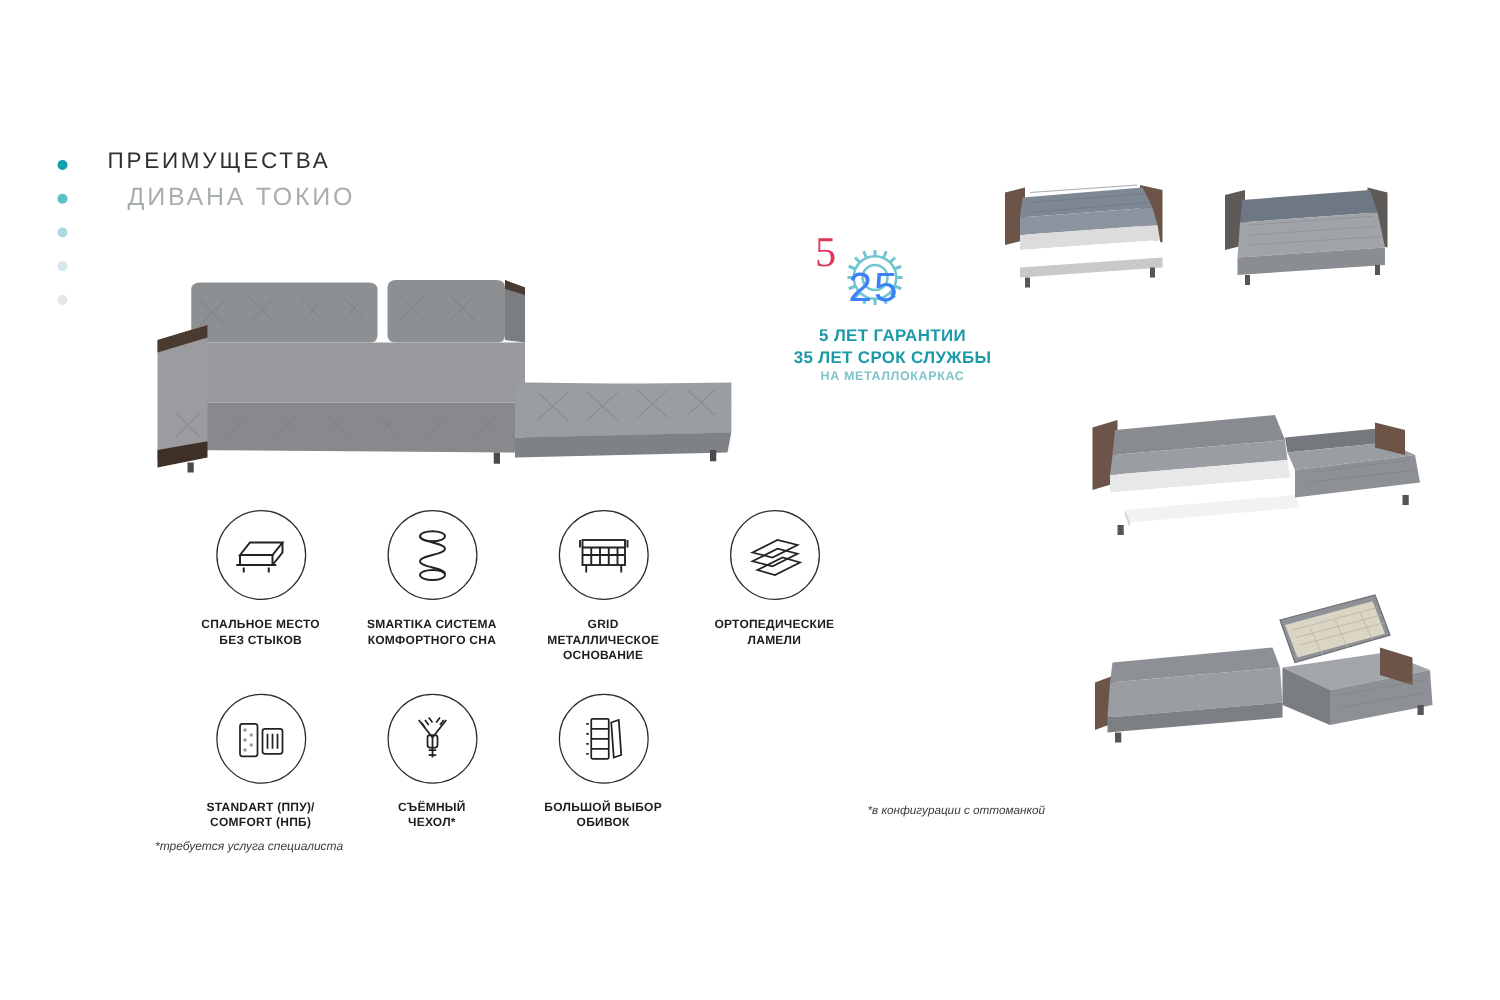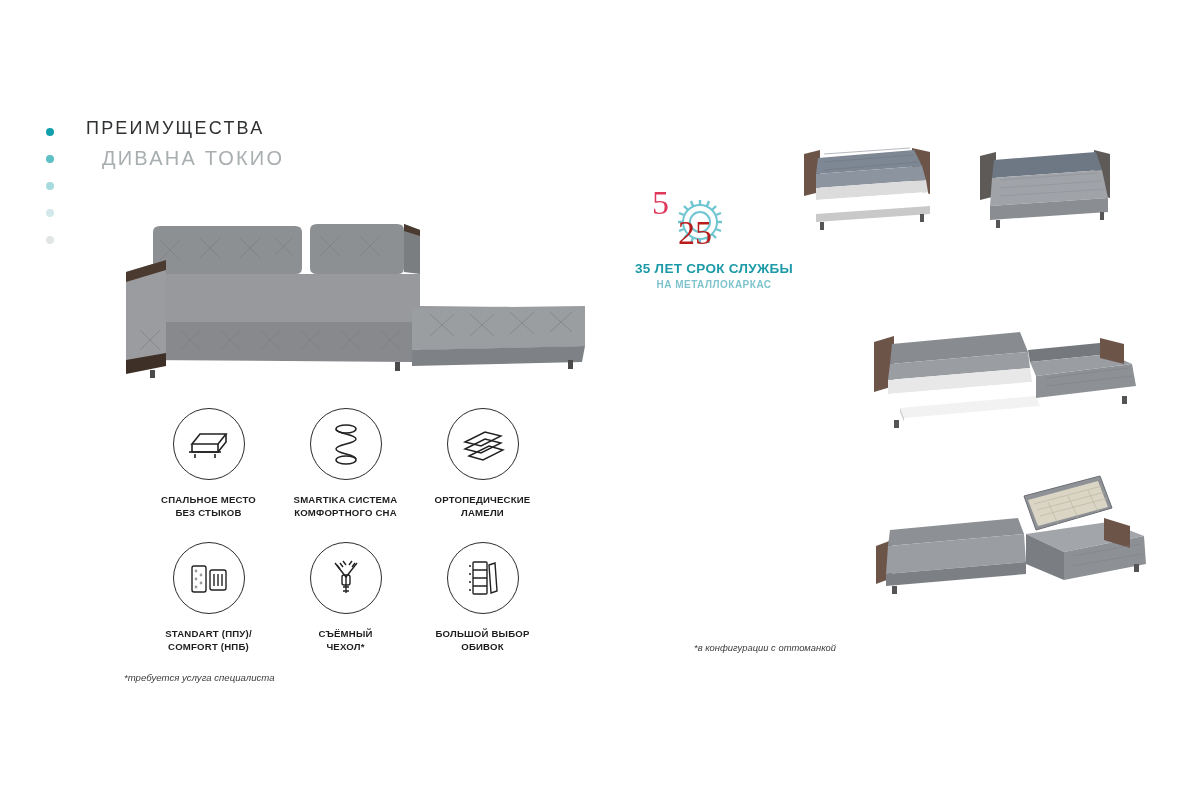--- a/index.html
+++ b/index.html
@@ -75,22 +75,22 @@
     font-size: 34px;
     color: #e0385b;
     font-family: "Liberation Serif", serif;
     font-weight: 400;
   }
   .guarantee .num25 {
     position: absolute;
     left: 84px;
     top: 32px;
     font-size: 34px;
-    color: #b91c1c;
-    font-family: Liberation Serif, serif;
+    color: #3b82f6;
+    font-family: Liberation Mono, monospace;
     font-weight: 400;
     text-align: center;
   }
   .guarantee .gear {
     position: absolute;
     left: 78px;
     top: 12px;
   }
   .guarantee .line1,
   .guarantee .line2 {
@@ -239,20 +239,21 @@
             <path d="M28 6 L28 11 M28 45 L28 50 M6 28 L11 28 M45 28 L50 28
                      M12 12 L16 16 M40 40 L44 44 M44 12 L40 16 M16 40 L12 44
                      M19 7 L21 12 M35 44 L37 49 M7 37 L12 35 M44 21 L49 19
                      M7 19 L12 21 M44 35 L49 37 M19 49 L21 44 M35 12 L37 7"></path>
           </g>
         </g>
       </svg>
       <span class="num5">5</span>
       <span class="num25">25</span>
     </div>
+    <div class="line1">5 ЛЕТ ГАРАНТИИ</div>
     <div class="line2">35 ЛЕТ СРОК СЛУЖБЫ</div>
     <div class="line3">НА МЕТАЛЛОКАРКАС</div>
   </div>
 
   <div class="photo ph1">
     <svg width="160" height="100" viewBox="0 0 160 100">
       <path d="M14 14 L30 10 L30 52 L14 56 Z" fill="#6c5548"></path>
       <path d="M122 8 L140 12 L140 54 L122 50 Z" fill="#6c5548"></path>
       <path d="M28 18 L124 10 L132 26 L26 34 Z" fill="#7e8794"></path>
       <path d="M26 34 L132 26 L136 40 L26 48 Z" fill="#8c94a0"></path>
@@ -360,20 +361,39 @@
               <ellipse cx="17" cy="38" rx="10" ry="4"></ellipse>
             </g>
           </svg>
         </div>
         <div class="label">
           <div>SMARTIKA СИСТЕМА</div>
           <div>КОМФОРТНОГО СНА</div>
         </div>
       </div>
 
+      <div class="feature">
+        <div class="circle">
+          <svg width="46" height="40" viewBox="0 0 46 40">
+            <g fill="none" stroke="#222" stroke-width="1.5">
+              <rect x="6" y="8" width="34" height="20"></rect>
+              <path d="M6 14 L40 14"></path>
+              <path d="M13 14 L13 28 M20 14 L20 28 M27 14 L27 28 M34 14 L34 28"></path>
+              <path d="M6 20 L40 20"></path>
+              <path d="M9 28 L9 34 M37 28 L37 34"></path>
+              <path d="M4 8 L4 14 M42 8 L42 14"></path>
+            </g>
+          </svg>
+        </div>
+        <div class="label">
+          <div>GRID</div>
+          <div>МЕТАЛЛИЧЕСКОЕ</div>
+          <div>ОСНОВАНИЕ</div>
+        </div>
+      </div>
 
       <div class="feature">
         <div class="circle">
           <svg width="48" height="40" viewBox="0 0 48 40">
             <g fill="none" stroke="#222" stroke-width="1.4">
               <path d="M6 18 L26 8 L42 12 L22 22 Z"></path>
               <path d="M6 25 L26 15 L42 19 L22 29 Z"></path>
               <path d="M10 32 L30 22 L44 26 L24 36 Z"></path>
             </g>
           </svg>

